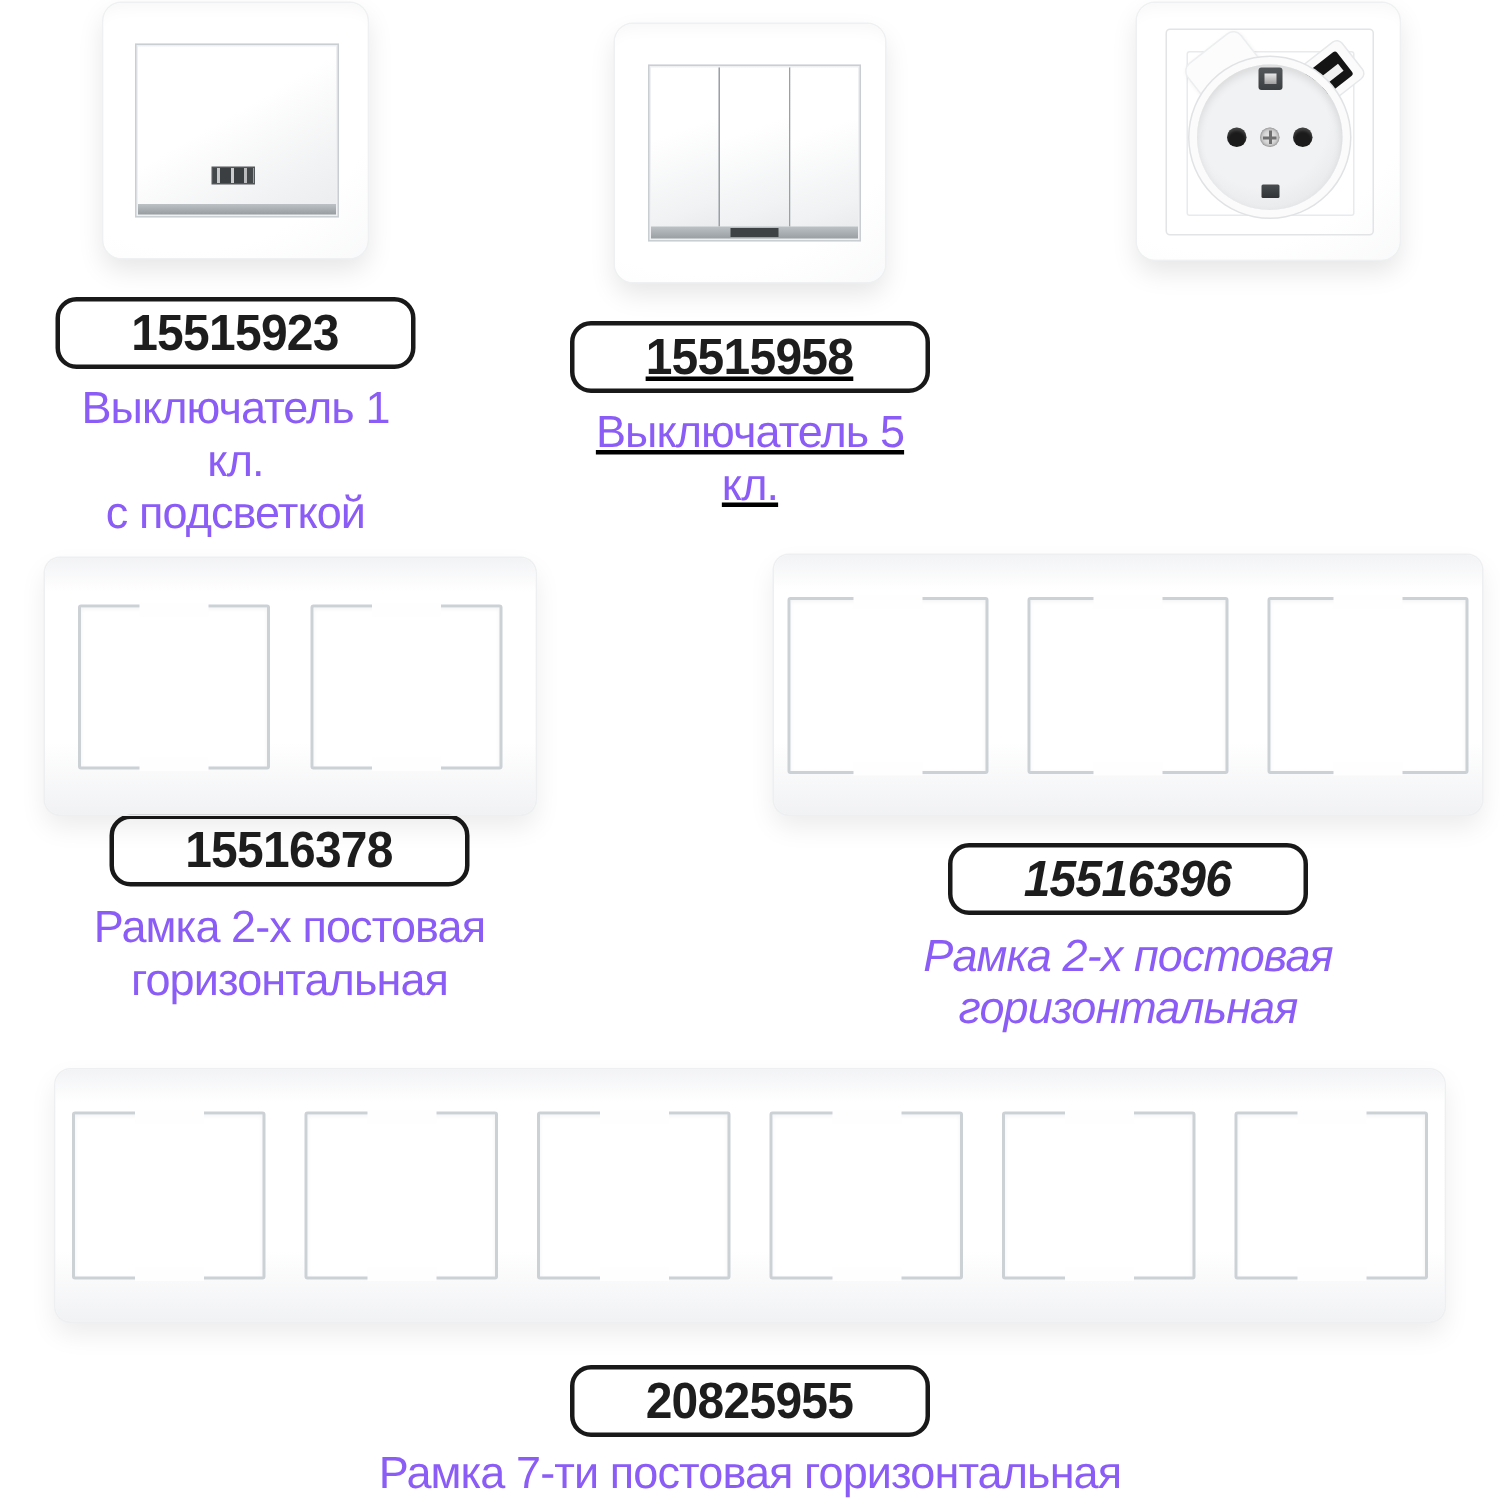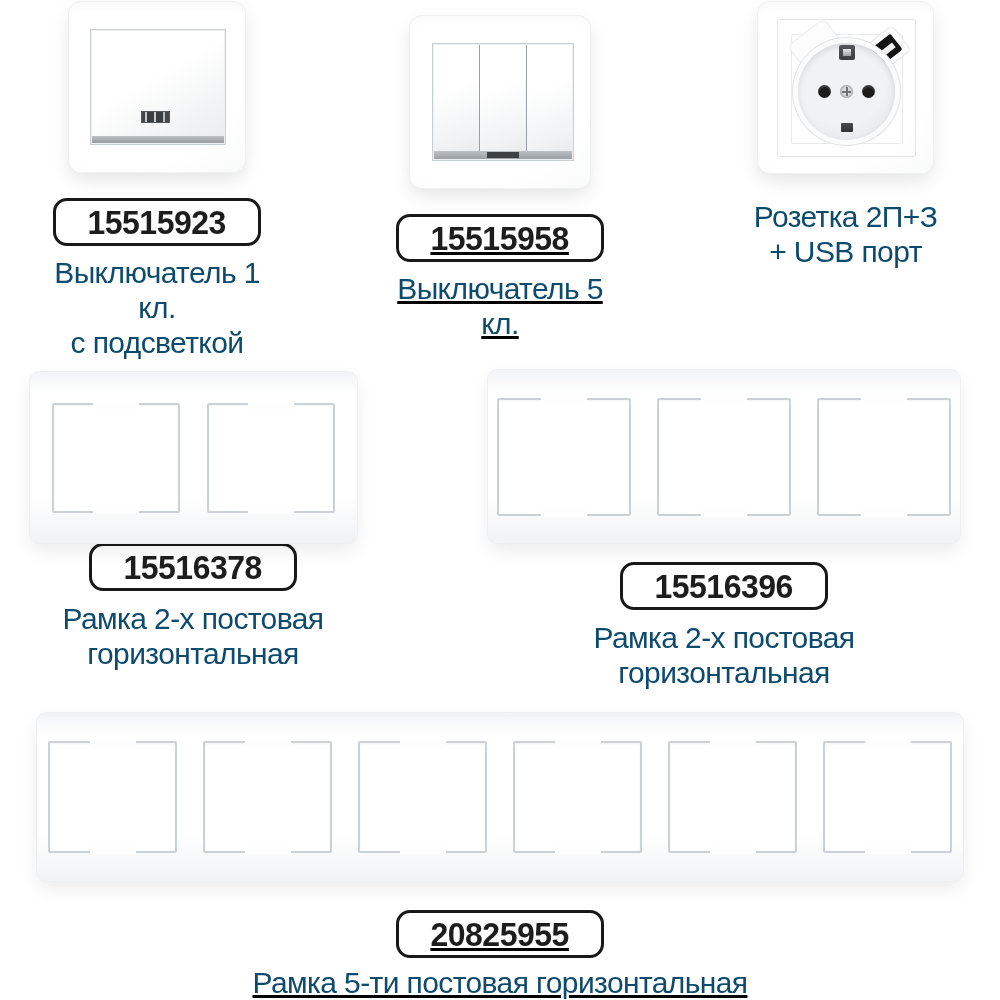--- a/index.html
+++ b/index.html
@@ -4,32 +4,32 @@
 <style>
   html,body { margin:0; padding:0; }
   body { background:#ffffff; font-family:"Liberation Sans", sans-serif; }
   .canvas { position:relative; width:1000px; height:1000px; background:#ffffff; overflow:hidden; }
 
   .group { position:absolute; text-align:center; }
   .g1 { left:36px;  top:2px;   width:242px; }
   .g2 { left:379px; top:16px;   width:242px;text-decoration:underline; }
   .g3 { left:724px; top:2px;   width:243px; }
   .g4 { left:27px;  top:372px; width:332px; }
-  .g5 { left:488px; top:370px; width:472px; }
-  .g6 { left:37px;  top:713px; width:926px;text-decoration:underline; }
-
-  
-  .badge { width:208px; height:48px; box-sizing:border-box; border:3px solid #191919;
+  .g5 { left:516px; top:370px; width:472px;font-style:italic; }
+  .g6 { left:37px;  top:713px; width:926px; }
+
+  
+  .badge { width:240px; height:48px; box-sizing:border-box; border:3px solid #191919;
            border-radius:14px; background:#ffffff; display:flex; align-items:center;
            justify-content:center; margin:0 auto; }
   .code { font-weight:700; font-size:34px; line-height:1; color:#1d1d1d;
           letter-spacing:-0.5px; transform:scaleX(0.94); white-space:nowrap; }
 
   
-  .label { margin-top:9px; font-size:30px; line-height:35px; color:#0c4a6e;
+  .label { margin-top:9px; font-size:30px; line-height:35px; color:#8b5cf6;
            letter-spacing:-0.6px; }
   .g4 .label, .g5 .label { margin-top:10px; }
   .g6 .label { margin-top:7px; }
 
   
   .plate { position:relative; margin:0 auto 26px;
            background:radial-gradient(130% 130% at 32% 22%, #ffffff 58%, #f3f4f6 100%);
            border-radius:12px;
            box-shadow:0 0 0 1px #eef0f1, 0 8px 18px rgba(0,0,0,.10),
                       inset 0 14px 12px -12px rgba(0,0,0,.04); }
@@ -165,24 +165,20 @@
         </div>
       </div>
       <div class="sock-circle">
         <span class="clip-top"></span>
         <span class="hole l"></span>
         <span class="hole r"></span>
         <span class="screw"></span>
         <span class="clip-bottom"></span>
       </div>
     </div>
-    <div class="label">
-      <div>Розетка 2П+З</div>
-      <div>+ USB порт</div>
-    </div>
   </section>
 
   <section class="group g4">
     <div class="frame frame2">
       <div class="opening"></div>
       <div class="opening"></div>
     </div>
     <div class="badge" style="">
       <span class="code">15516378</span>
     </div>
@@ -213,17 +209,17 @@
       <div class="opening"></div>
       <div class="opening"></div>
       <div class="opening"></div>
       <div class="opening"></div>
       <div class="opening"></div>
     </div>
     <div class="badge" style="margin-top:29px">
       <span class="code">20825955</span>
     </div>
     <div class="label">
-      <div>Рамка 5-ти постовая горизонтальная</div>
+      <div>Рамка 7-ти постовая горизонтальная</div>
     </div>
   </section>
 
 </div>
 
 </body></html>

